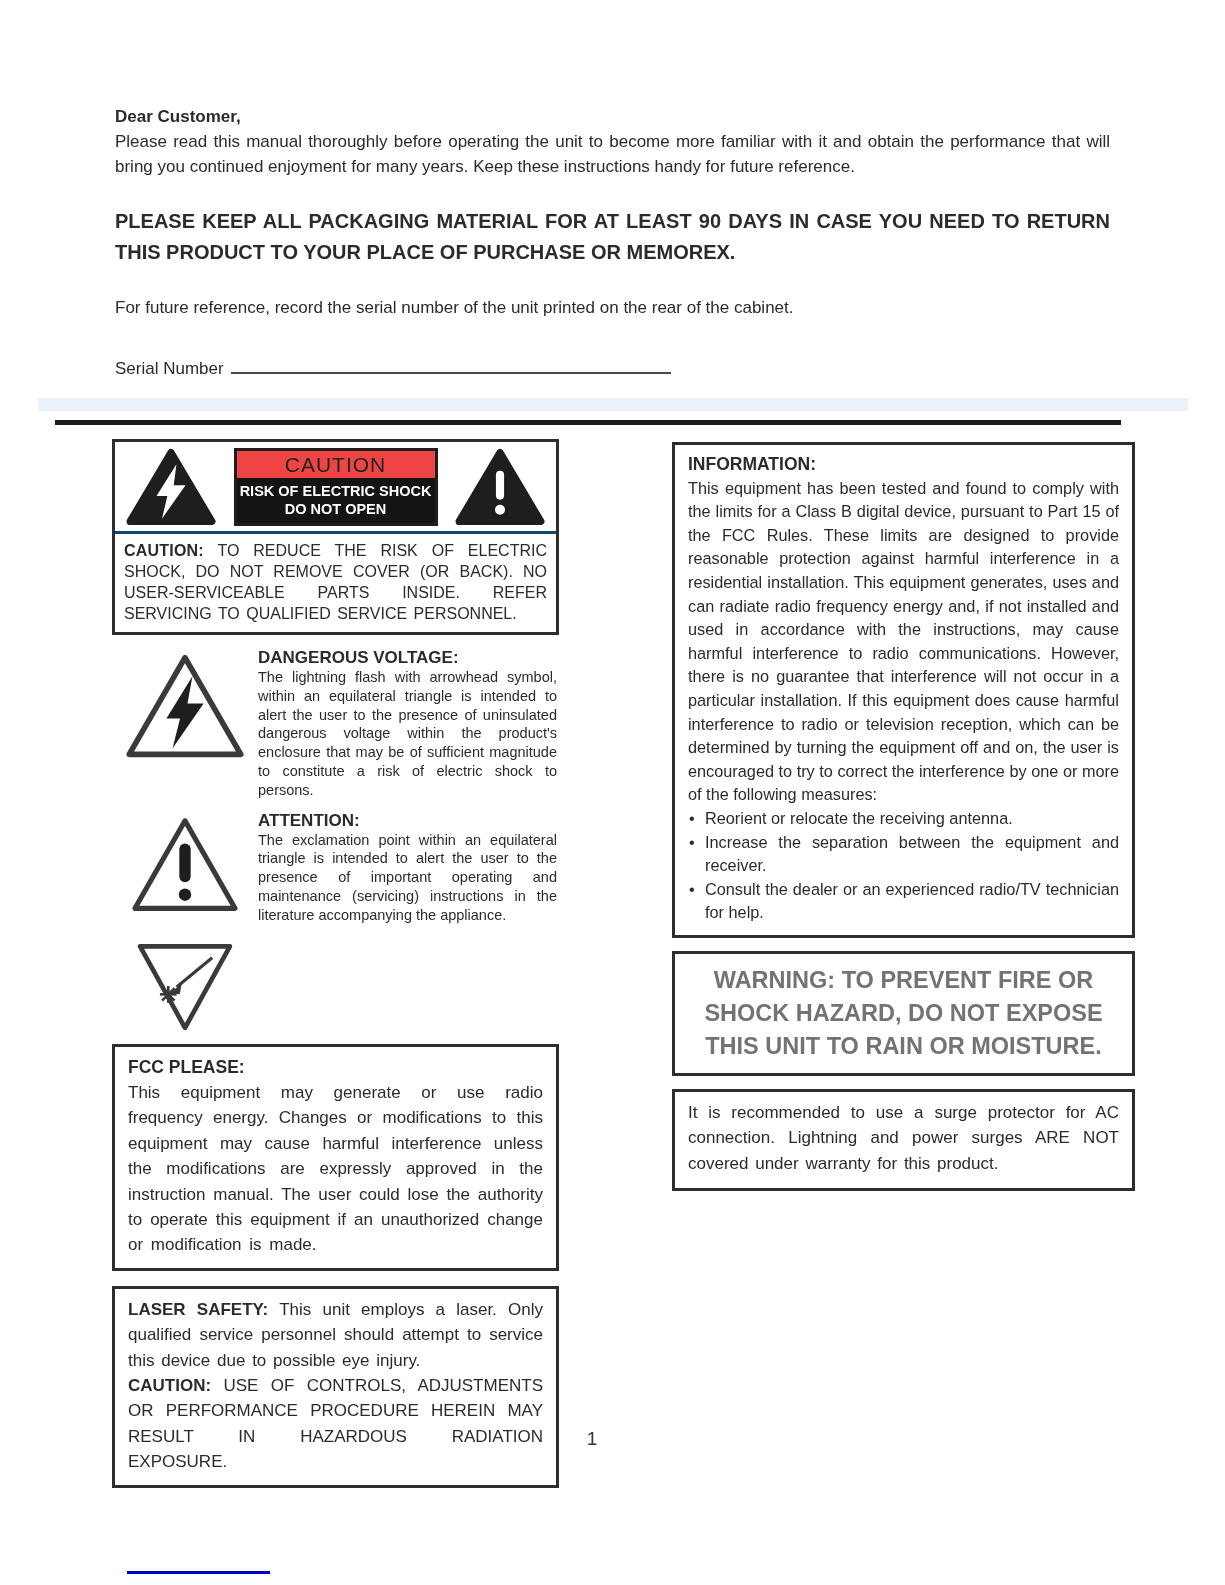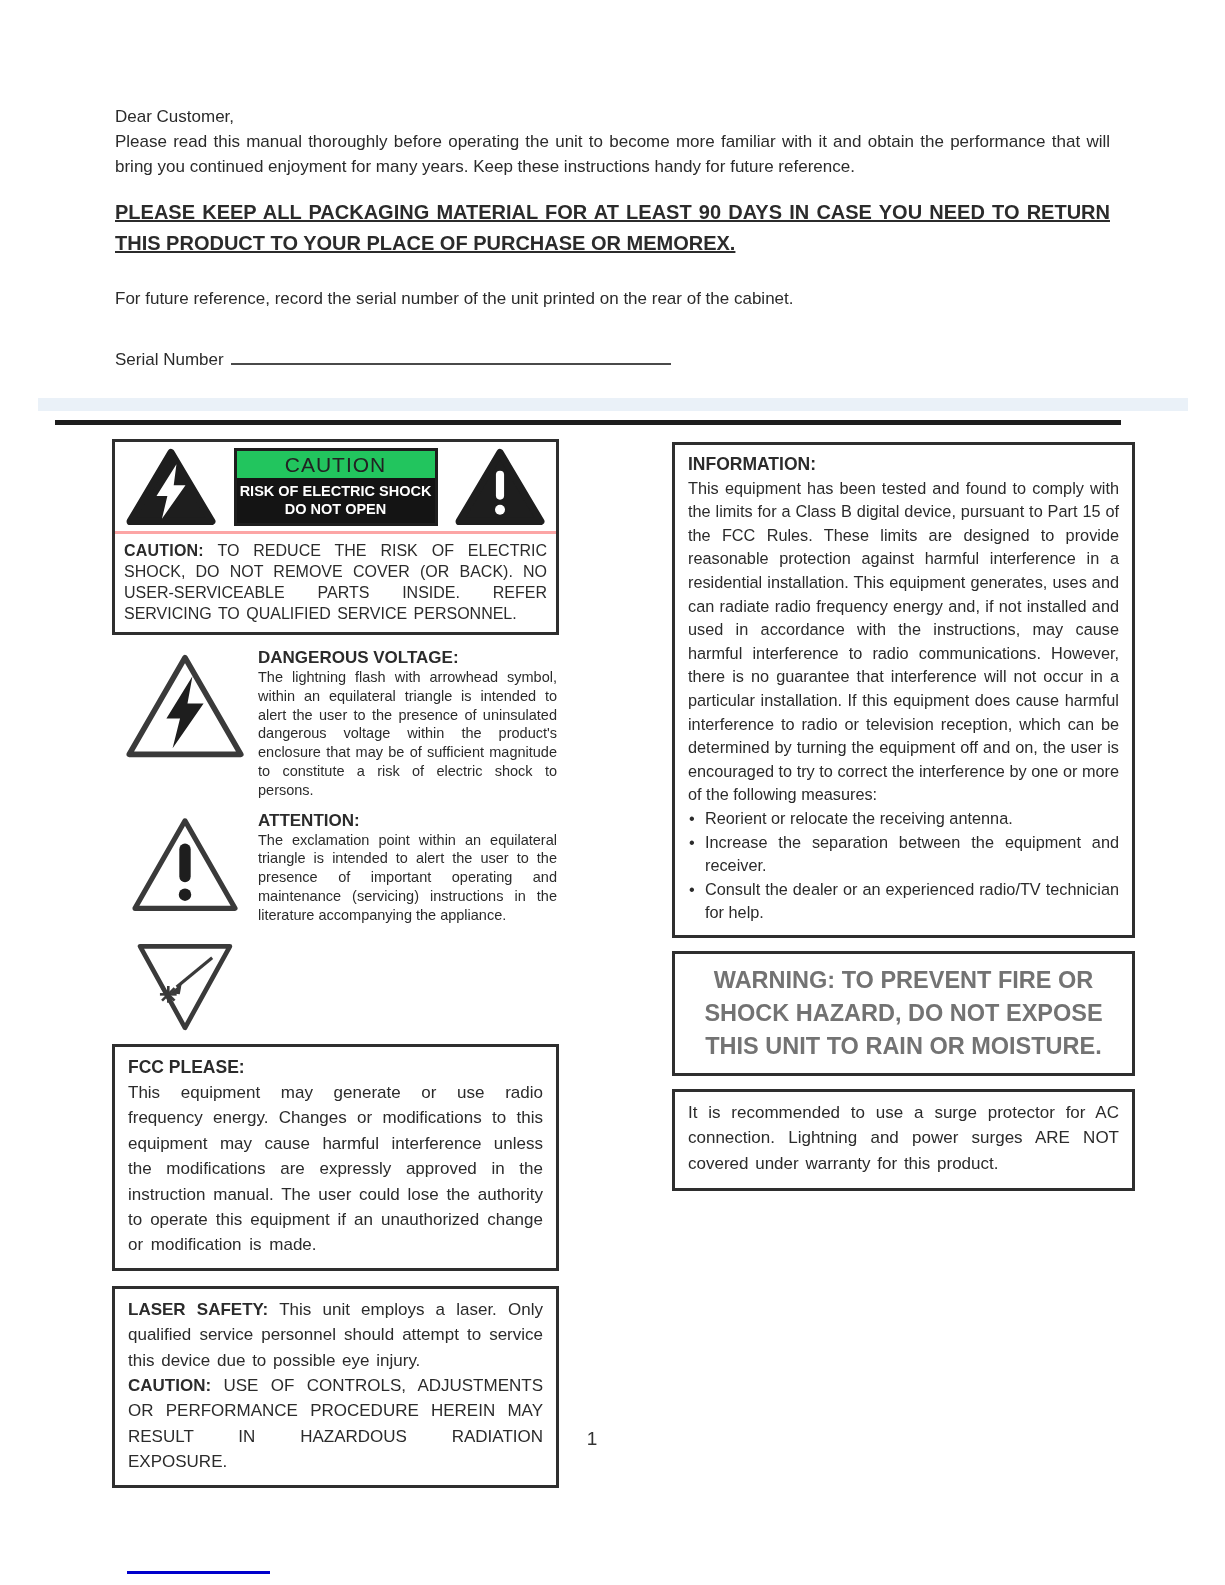--- a/index.html
+++ b/index.html
@@ -3,41 +3,41 @@
 <meta charset="utf-8">
 <style>
   html,body { margin:0; padding:0; background:#ffffff; }
   .page {
     position:relative; width:1225px; height:1585px; background:#ffffff;
     font-family:"Liberation Sans", sans-serif; color:#2b2b2b; overflow:hidden;
   }
 
   
   .intro { position:absolute; left:115px; top:104px; width:995px; font-size:17px; line-height:25px; }
-  .salutation { font-weight:normal; }
+  .salutation { font-weight:bold; }
   .intro-body { text-align:justify; }
-  .keep { margin-top:18px; font-weight:bold; font-size:20px; line-height:31px; text-align:justify;text-decoration:underline; }
+  .keep { margin-top:27px; font-weight:bold; font-size:20px; line-height:31px; text-align:justify; }
   .record { margin-top:27px; }
   .serial-row { margin-top:36px; }
   .serial-line { display:inline-block; width:440px; border-bottom:2px solid #4a4a4a; height:14px; margin-left:7px; }
 
   .scan-tint { position:absolute; left:38px; top:398px; width:1150px; height:13px; background:#eaf1f8; }
   .rule { position:absolute; left:55px; top:420px; width:1066px; height:5px; background:#1d1d1d; }
 
   
   .col-left  { position:absolute; left:112px; top:439px; width:447px; }
   .col-right { position:absolute; left:629px; top:442px; width:463px;padding-left:43px; }
   .box { border:3px solid #2e2e2e; box-sizing:border-box; background:#fff; }
 
   
   .caution-top { display:flex; justify-content:space-between; align-items:center; padding:6px 9px 5px; }
   .caution-center { width:198px; border:3px solid #1e1e1e; }
-  .caution-title { background:#22c55e; text-align:center; font-size:21px; letter-spacing:1px; padding:2px 0 1px; color:#222; }
+  .caution-title { background:#ef4444; text-align:center; font-size:21px; letter-spacing:1px; padding:2px 0 1px; color:#222; }
   .caution-risk { background:#141414; color:#fff; text-align:center; font-weight:bold; font-size:14.5px; line-height:18px; padding:4px 2px 5px; }
-  .caution-text { border-top:3px solid #fca5a5; padding:6px 9px 8px; font-size:16px; line-height:21px; text-align:justify; word-spacing:2px; }
+  .caution-text { border-top:3px solid #0c4a6e; padding:6px 9px 8px; font-size:16px; line-height:21px; text-align:justify; word-spacing:2px; }
   .caution-text b { letter-spacing:.2px; }
 
   
   .notices { margin-top:13px; }
   .notice { display:flex; margin-bottom:11px; }
   .notice-icon { flex:0 0 146px; display:flex; justify-content:center; align-items:flex-start; padding-top:3px; }
   .notice-text { flex:1; padding-right:2px; }
   .notice-heading { font-weight:bold; font-size:17px; line-height:20px; }
   .notice-body { font-size:14.5px; line-height:18.8px; text-align:justify; }
 

